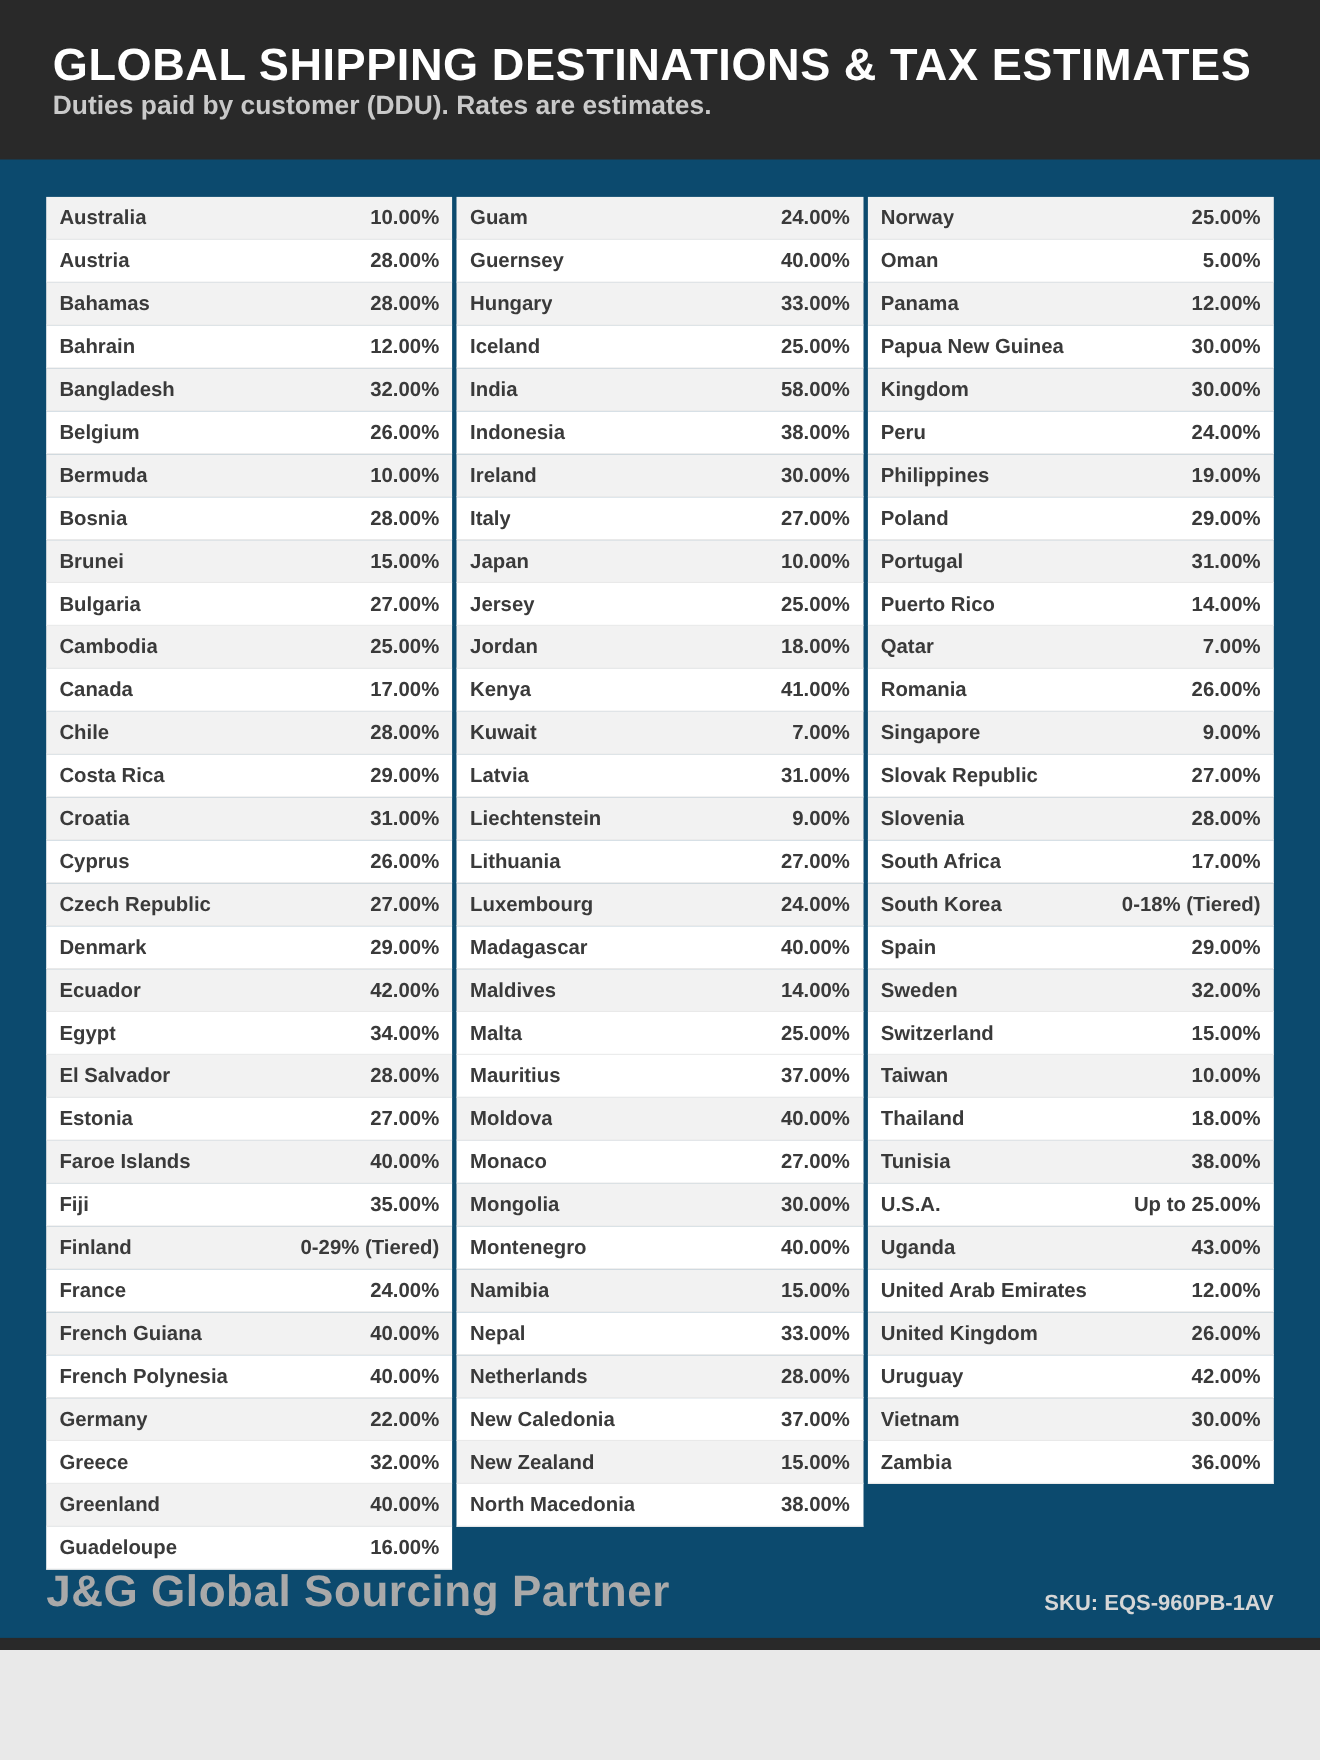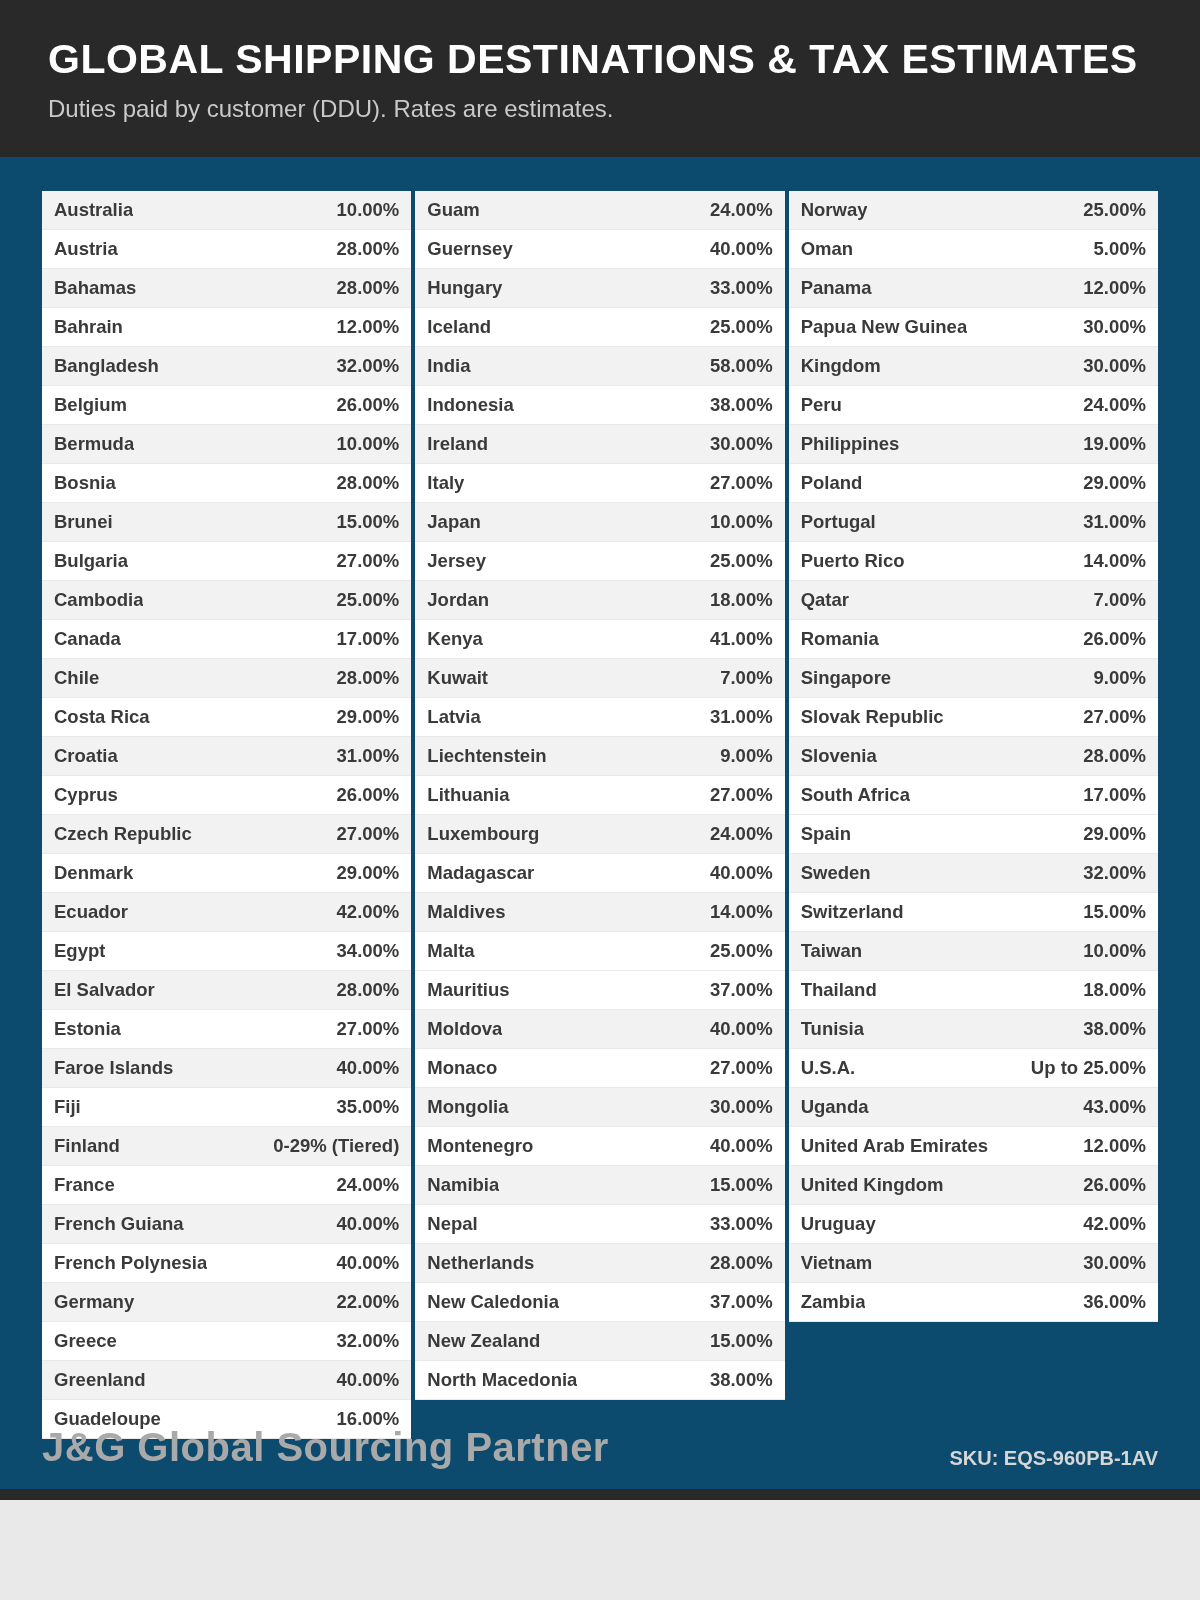--- a/index.html
+++ b/index.html
@@ -17,22 +17,21 @@
   .header .title {
     color:#ffffff;
     font-size:41px;
     font-weight:800;
     letter-spacing:0.5px;
     line-height:1.15;
   }
   .header .subtitle {
     color:#c9c9c9;
     font-size:24px;
-    font-weight:400;
-    margin-top:12px;
+    font-weight:700;
   }
   .table-area {
     padding:34px 42px 0 42px;
     display:flex;
     gap:4px;
     align-items:flex-start;
   }
   .rate-column { flex:1; min-width:0; }
   .row {
     display:flex;
@@ -408,20 +407,24 @@
           <span class="rate">27.00%</span>
         </div>
         <div class="row row-odd">
           <span class="country">Slovenia</span>
           <span class="rate">28.00%</span>
         </div>
         <div class="row row-even">
           <span class="country">South Africa</span>
           <span class="rate">17.00%</span>
         </div>
+        <div class="row row-odd">
+          <span class="country">South Korea</span>
+          <span class="rate">0-18% (Tiered)</span>
+        </div>
         <div class="row row-even">
           <span class="country">Spain</span>
           <span class="rate">29.00%</span>
         </div>
         <div class="row row-odd">
           <span class="country">Sweden</span>
           <span class="rate">32.00%</span>
         </div>
         <div class="row row-even">
           <span class="country">Switzerland</span>

